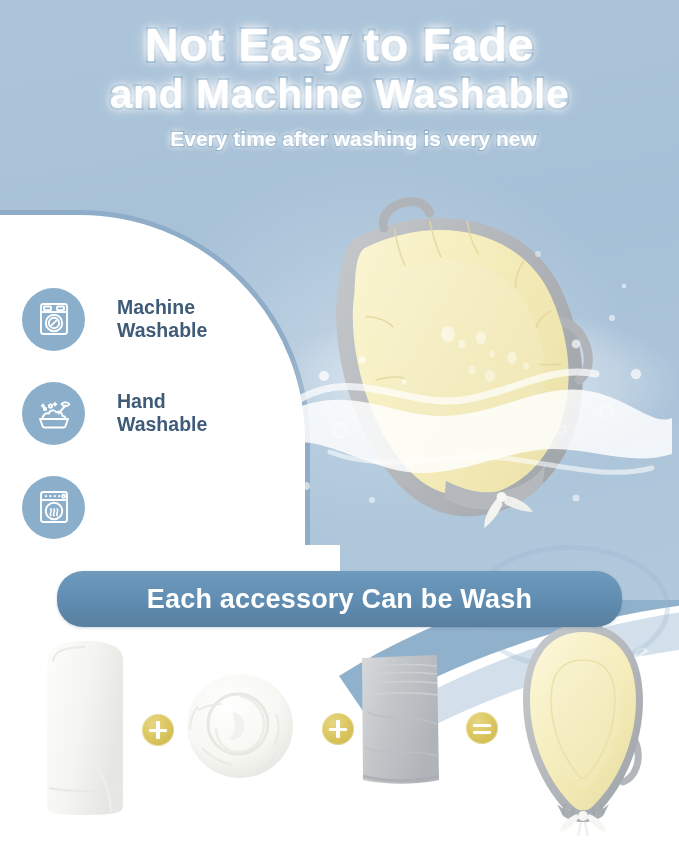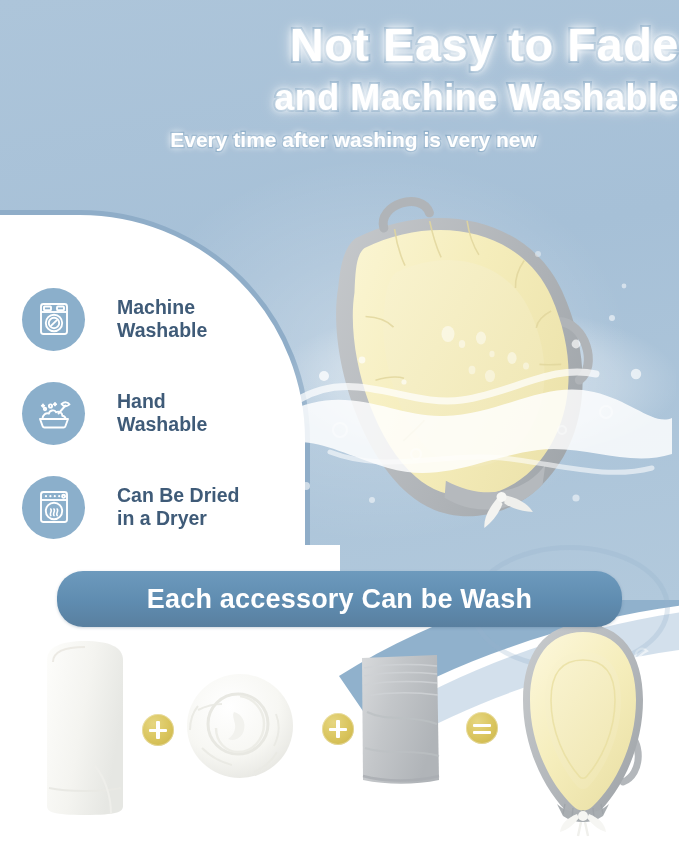--- a/index.html
+++ b/index.html
@@ -70,24 +70,23 @@
     font-weight: bold;
     color: #ffffff;
     letter-spacing: 0.5px;
     line-height: 1.06;
     -webkit-text-stroke: 4px #7ea3c2;
     paint-order: stroke fill;
     text-shadow:
       0 0 7px rgba(255,255,255,0.95),
       0 0 12px rgba(255,255,255,0.75),
       0 0 18px rgba(255,255,255,0.5);
-    text-align: right;
   }
   .headline-l1 { font-size: 47px; }
-  .headline-l2 { font-size: 36px; margin-top: 9px; }
+  .headline-l2 { font-size: 41px; margin-top: 3px; }
 
   .sub-head {
     display: block;
     margin-top: 11px;
     font-size: 21px;
     font-weight: bold;
     color: #ffffff;
     -webkit-text-stroke: 2.5px #7ea3c2;
     paint-order: stroke fill;
     text-shadow: 0 0 6px rgba(255,255,255,0.9), 0 0 10px rgba(255,255,255,0.55);
@@ -377,22 +376,20 @@
           <line x1="7" y1="13" x2="33" y2="13"></line>
           <circle cx="12" cy="9.2" r="1.1" fill="#ffffff" stroke="none"></circle>
           <circle cx="16.4" cy="9.2" r="1.1" fill="#ffffff" stroke="none"></circle>
           <circle cx="20.8" cy="9.2" r="1.1" fill="#ffffff" stroke="none"></circle>
           <circle cx="25.2" cy="9.2" r="1.1" fill="#ffffff" stroke="none"></circle>
           <circle cx="29.6" cy="9.2" r="1.5"></circle>
           <circle cx="20" cy="24" r="8.2"></circle>
           <path d="M16.8 28.6 c -1.6 -2.4, 1.6 -4.2, 0 -6.6 M20 28.6 c -1.6 -2.4, 1.6 -4.2, 0 -6.6 M23.2 28.6 c -1.6 -2.4, 1.6 -4.2, 0 -6.6" stroke-linecap="round" stroke-width="1.6"></path>
         </svg>
       </span>
-      <span class="feature-label">Can Be Dried
-in a Dryer</span>
     </div>
 
   </div>
 
   <div class="banner">
     <span class="banner-text">Each accessory Can be Wash</span>
   </div>
 
   <div class="bottom">
     <div class="swoosh">

